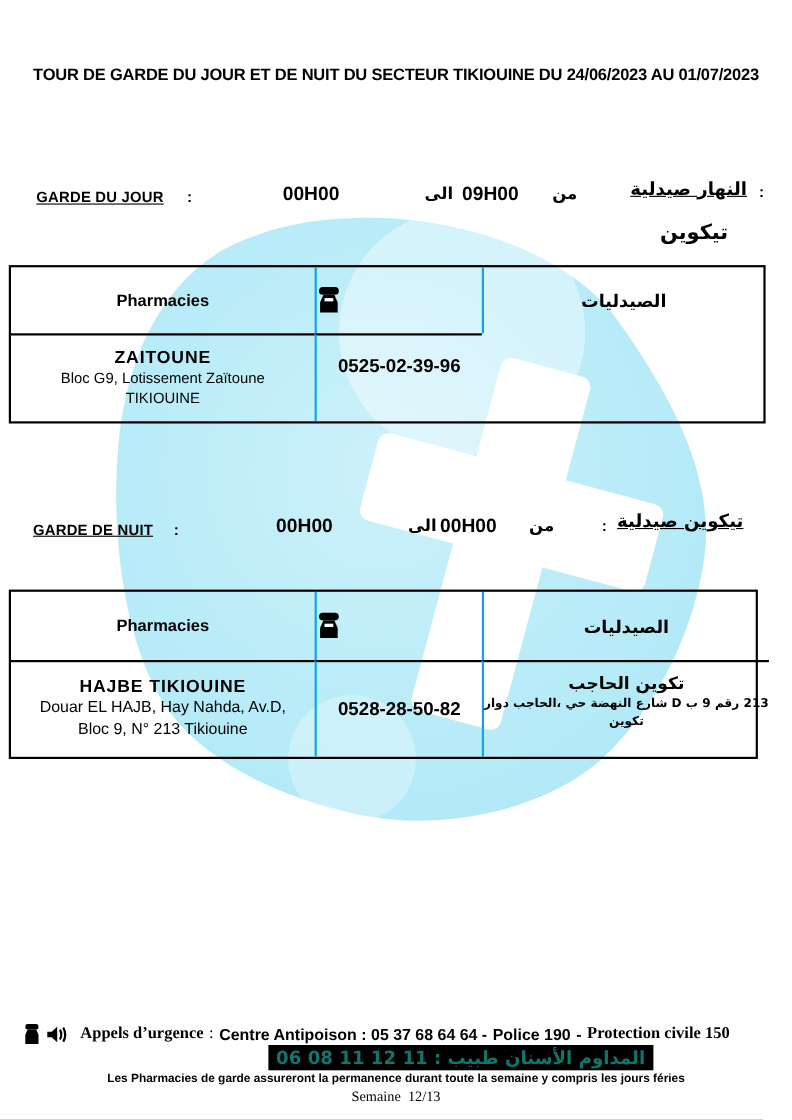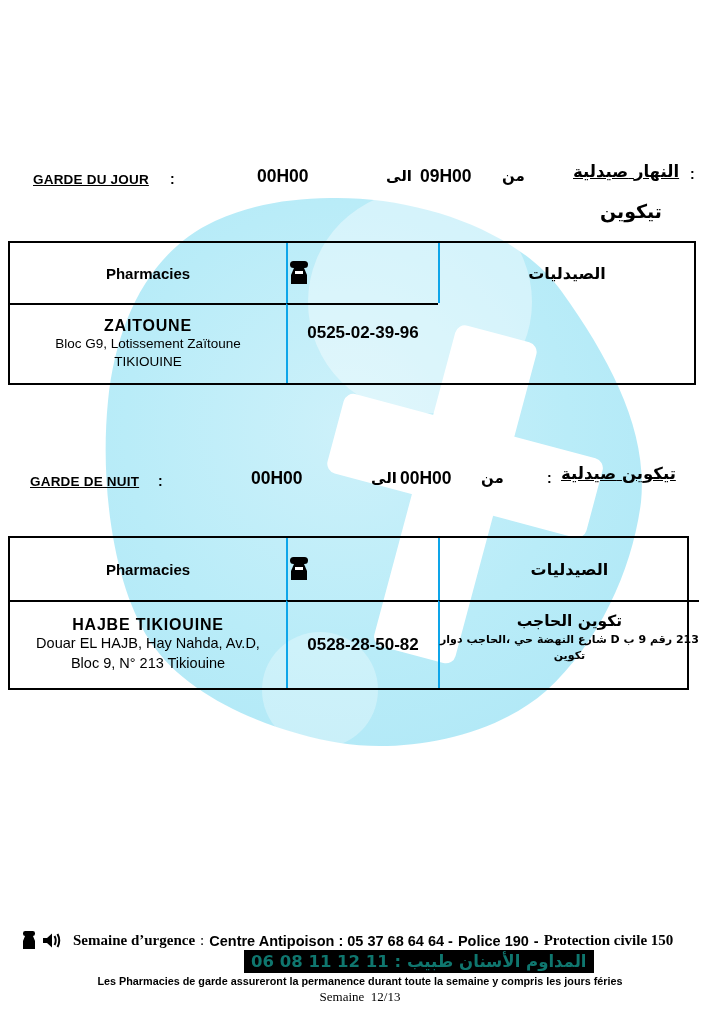--- a/index.html
+++ b/index.html
@@ -63,20 +63,21 @@
       C 116 321, 150 251, 215 221
       C 256 203, 290 199, 330 198 Z"></path>
     <circle cx="420" cy="302" r="112" fill="#ffffff" opacity="0.40"></circle>
     <circle cx="320" cy="690" r="58" fill="#ffffff" opacity="0.30"></circle>
     <g transform="rotate(15 465 470)">
       <rect x="330" y="425" width="268" height="82" rx="10" fill="#ffffff"></rect>
       <rect x="420" y="330" width="84" height="332" rx="10" fill="#ffffff"></rect>
     </g>
   </svg>
 
+  <div class="el title">TOUR DE GARDE DU JOUR ET DE NUIT DU SECTEUR TIKIOUINE DU 24/06/2023 AU 01/07/2023</div>
 
   <span class="el glabel" style="left:33px;top:172px;">GARDE DU JOUR</span>
   <span class="el gcolon" style="left:170px;top:171px;">:</span>
   <span class="el gtime" style="left:257px;top:166px;">00H00</span>
   <span class="el gword ar" style="left:386px;top:167px;">الى</span>
   <span class="el gtime" style="left:420px;top:166px;">09H00</span>
   <span class="el gword ar" style="left:502px;top:167px;">من</span>
   <span class="el galabel ar" style="left:573px;top:162px;">صيدلية‎ النهار</span>
   <span class="el gcolon" style="left:690px;top:166px;">:</span>
   <span class="el gcity ar" style="right:58px;top:200px;">تيكوين</span>
@@ -146,21 +147,21 @@
   <div class="el emg">
     <svg class="icon" width="17" height="19" viewBox="0 0 17 19">
       <rect x="3" y="0" width="12" height="5" rx="2.2" fill="#000"></rect>
       <path d="M5 5 L13 5 L15 10 L15 18 L3 18 L3 10 Z" fill="#000"></path>
     </svg>
     <svg class="icon" width="20" height="17" viewBox="0 0 20 17" style="margin-right:6px;">
       <path d="M1 6 L5 6 L10 1.5 L10 15.5 L5 11 L1 11 Z" fill="#000"></path>
       <path d="M12.5 4 Q15 8.5 12.5 13" stroke="#000" stroke-width="2" fill="none"></path>
       <path d="M15.5 2 Q19 8.5 15.5 15" stroke="#000" stroke-width="2" fill="none"></path>
     </svg>
-    <span class="serif">Semaine d’urgence</span>
+    <span class="serif">Appels d’urgence</span>
     <span class="serif" style="font-weight:normal;">:</span>
     <span class="sans">Centre Antipoison : 05 37 68 64 64 -</span>
     <span class="sans">Police 190</span>
     <span class="sans">-</span>
     <span class="serif">Protection civile 150</span>
   </div>
 
   <div class="el bar ar">06 08 11 12 11 : طبيب‎ الأسنان‎ المداوم</div>
 
   <div class="el note">Les Pharmacies de garde assureront la permanence durant toute la semaine y compris les jours féries</div>

